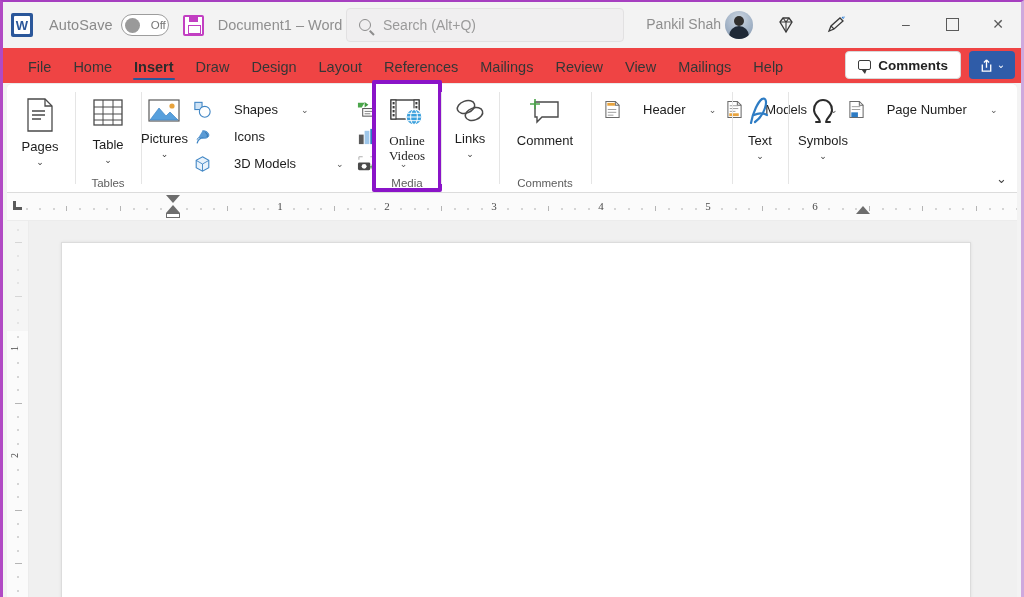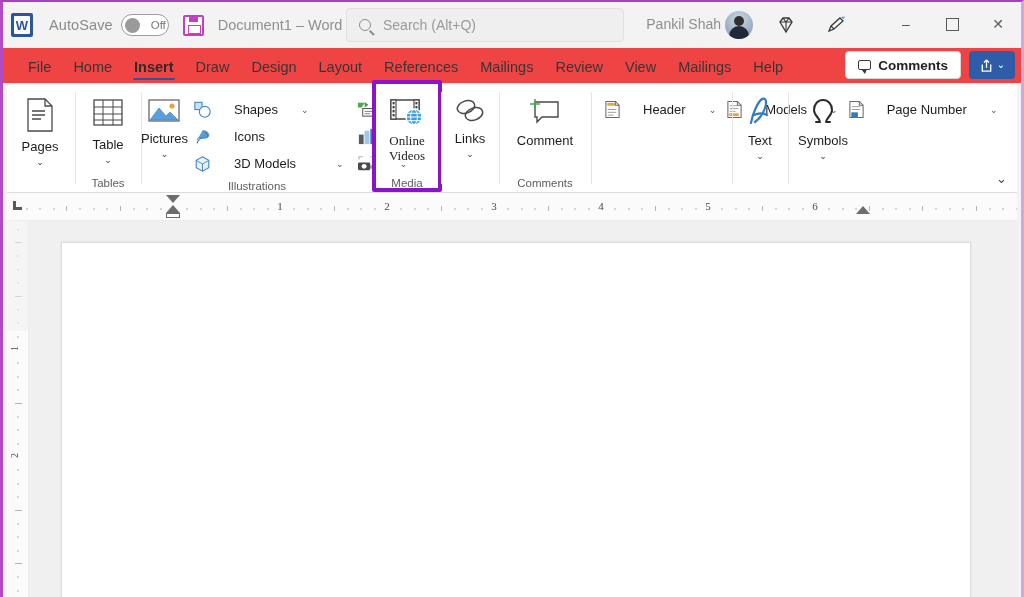--- a/index.html
+++ b/index.html
@@ -474,21 +474,20 @@
             <svg width="21" height="19" viewBox="0 0 22 20" class="ico">
               <path d="M3 3 H7 M15 3 H19 M3 3 V6 M19 3 V6" fill="none" stroke="#b0b0b0" stroke-width="1.1"></path>
               <rect x="2" y="9" width="13" height="8" rx="1.5" fill="#4a4a4a"></rect>
               <circle cx="8.5" cy="13" r="2.6" fill="#ffffff"></circle>
               <path d="M17 11 V16 M14.6 13.5 H19.4" stroke="#4ca64c" stroke-width="1.3"></path>
             </svg>
             <span class="chev">⌄</span>
           </div>
         </div>
       </div>
-      <div class="glabel">Illustrations</div>
     </div>
 
 
     <div class="group" style="width:68px;position:relative;">
       <div class="hl-media" style="left:-1px;top:-4px;width:70px;height:112px;"></div>
       <div class="gbody">
         <div class="bigbtn" style="width:68px;position:relative;z-index:2;">
           <svg width="38" height="32" viewBox="0 0 38 32" class="ico">
             <rect x="3" y="4" width="28" height="19" fill="#ffffff" stroke="#3a3a3a" stroke-width="1.4"></rect>
             <rect x="3" y="4" width="5" height="19" fill="#ffffff" stroke="#3a3a3a" stroke-width="1.1"></rect>

